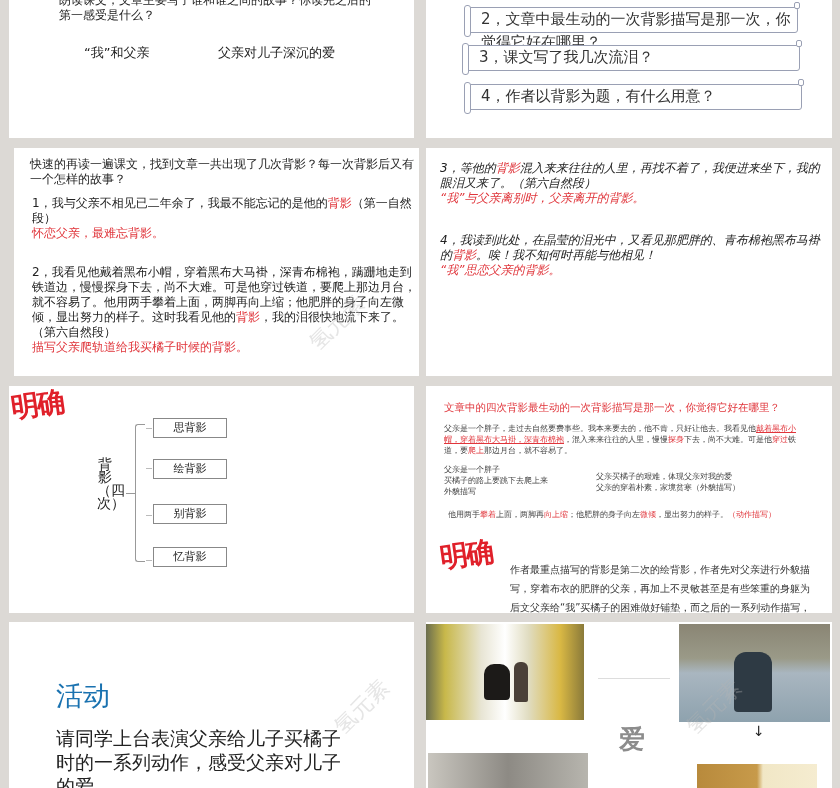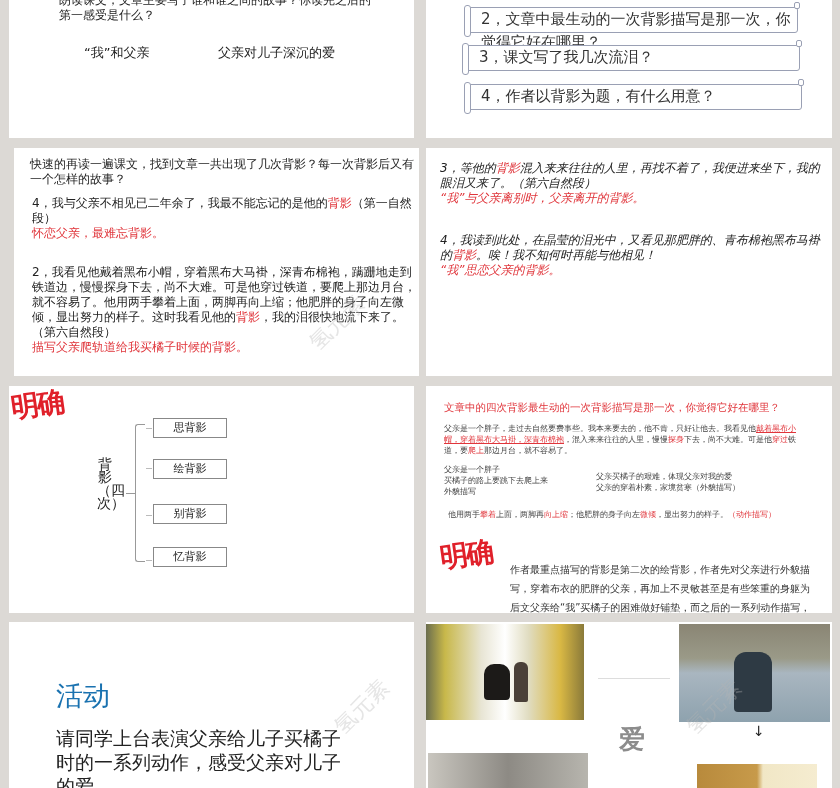--- a/index.html
+++ b/index.html
@@ -56,21 +56,21 @@
 
 <div class="slide s2">
   <div class="scroll" style="left:42px;top:9px;width:330px">2，文章中最生动的一次背影描写是那一次，你觉得它好在哪里？</div>
   <div class="scroll" style="left:40px;top:47px;width:334px">3，课文写了我几次流泪？</div>
   <div class="scroll" style="left:42px;top:86px;width:334px">4，作者以背影为题，有什么用意？</div>
 </div>
 
 <div class="slide s3">
   <div class="txt" style="position:absolute;left:16px;top:9px;width:385px">快速的再读一遍课文，找到文章一共出现了几次背影？每一次背影后又有一个怎样的故事？</div>
   <div class="txt" style="position:absolute;left:18px;top:48px;width:385px">
-    <span>4，我与父亲不相见已二年余了，我最不能忘记的是他的</span><span class="red">背影</span><span>（第一自然段）</span><br>
+    <span>1，我与父亲不相见已二年余了，我最不能忘记的是他的</span><span class="red">背影</span><span>（第一自然段）</span><br>
     <span class="red">怀恋父亲，最难忘背影。</span>
   </div>
   <div class="txt" style="position:absolute;left:18px;top:117px;width:385px">
     <span>2，我看见他戴着黑布小帽，穿着黑布大马褂，深青布棉袍，蹒跚地走到铁道边，慢慢探身下去，尚不大难。可是他穿过铁道，要爬上那边月台，就不容易了。他用两手攀着上面，两脚再向上缩；他肥胖的身子向左微倾，显出努力的样子。这时我看见他的</span><span class="red">背影</span><span>，我的泪很快地流下来了。（第六自然段）</span><br>
     <span class="red">描写父亲爬轨道给我买橘子时候的背影。</span>
   </div>
   <div class="watermark" style="left:290px;top:160px">氢元素</div>
 </div>
 
 <div class="slide s4">

